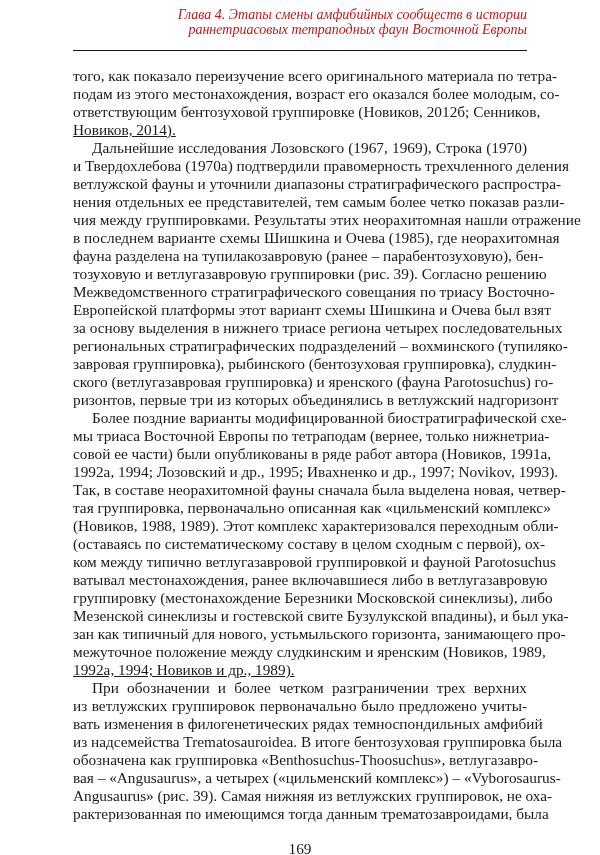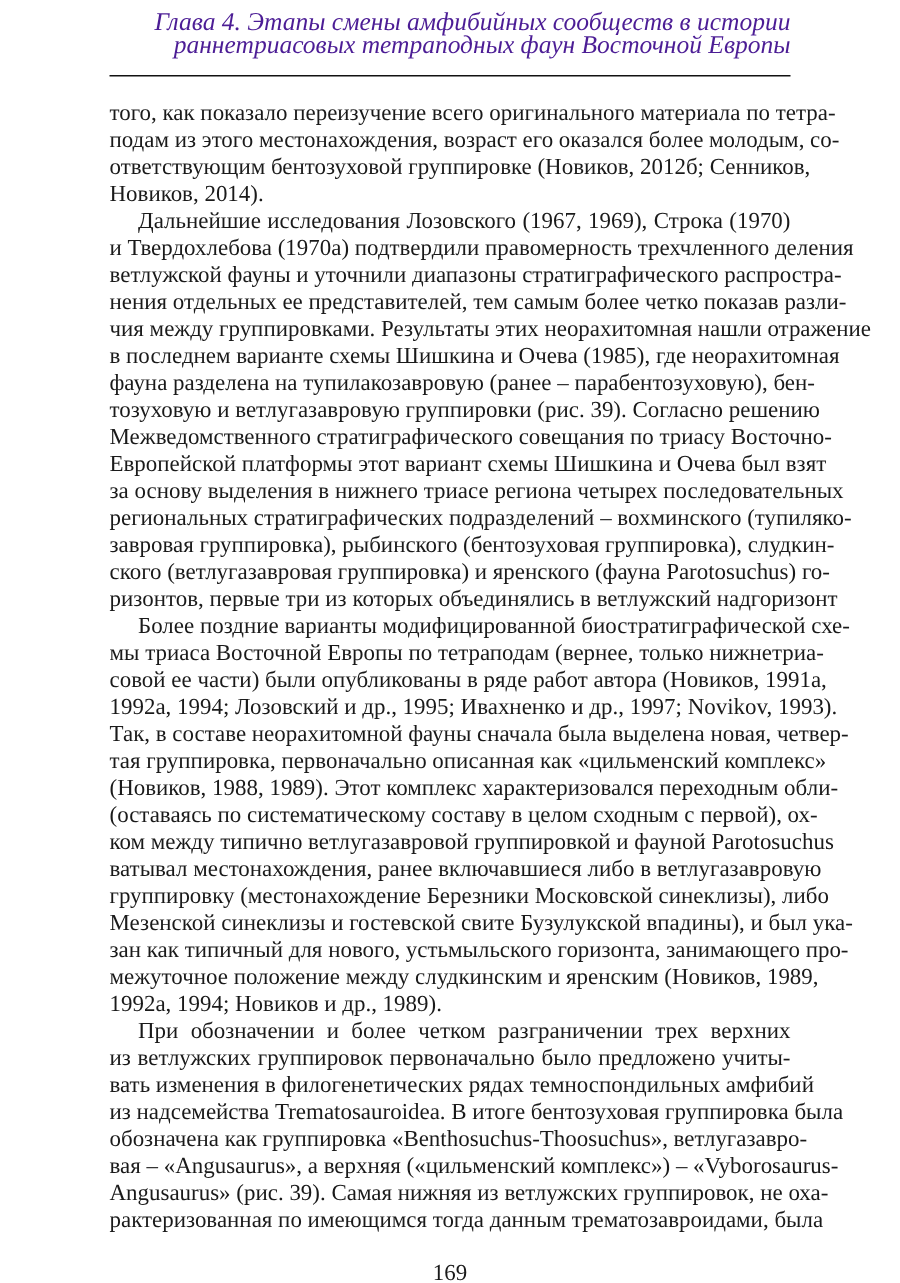--- a/index.html
+++ b/index.html
@@ -1,36 +1,36 @@
 <!DOCTYPE html>
 <html><head>
 <meta charset="utf-8">
 <style>
   html, body { margin: 0; padding: 0; background: #ffffff; }
   body { width: 600px; height: 855px; position: relative; overflow: hidden; }
   .running-head {
     position: absolute; left: 73px; width: 454px; top: 7px;
     text-align: right;
     font-family: "Liberation Serif", "DejaVu Serif", serif;
-    font-style: italic; font-size: 17px; line-height: 15px; color: #4c1d95;
+    font-style: italic; font-size: 14px; line-height: 15px; color: #b91c1c;
   }
   .head-rule {
     position: absolute; left: 73px; width: 454px; top: 50px;
     height: 0; border-top: 1.3px solid #111;
   }
   .text-block {
     position: absolute; left: 73px; width: 454px; top: 67px;
     font-family: "Liberation Serif", "DejaVu Serif", serif;
     font-size: 15.3px; line-height: 18px; color: #1a1a1a;
   }
   .line {
     display: block; white-space: nowrap; text-align: justify;
     text-align-last: justify; height: 18px;
   }
-  .line.last { text-align-last: left; }
+  .line.last { text-align-last: left; text-decoration: underline; }
   .line.indent { padding-left: 19px; }
   .page-number {
     position: absolute; left: 0; width: 600px; top: 840px; text-align: center;
     font-family: "Liberation Serif", "DejaVu Serif", serif;
     font-size: 15.3px; color: #1a1a1a;
   }
 </style>
 </head>
 <body>
 
@@ -80,19 +80,19 @@
       <span class="line">зан как типичный для нового, устьмыльского горизонта, занимающего про-</span>
       <span class="line">межуточное положение между слудкинским и яренским (Новиков, 1989,</span>
       <span class="line last">1992а, 1994; Новиков и др., 1989).</span>
     </div>
     <div>
       <span class="line indent">При обозначении и более четком разграничении трех верхних</span>
       <span class="line">из ветлужских группировок первоначально было предложено учиты-</span>
       <span class="line">вать изменения в филогенетических рядах темноспондильных амфибий</span>
       <span class="line">из надсемейства Trematosauroidea. В итоге бентозуховая группировка была</span>
       <span class="line">обозначена как группировка «Benthosuchus-Thoosuchus», ветлугазавро-</span>
-      <span class="line">вая – «Angusaurus», а верхняя («цильменский комплекс») – «Vyborosaurus-</span>
+      <span class="line">вая – «Angusaurus», а четырех («цильменский комплекс») – «Vyborosaurus-</span>
       <span class="line">Angusaurus» (рис. 39). Самая нижняя из ветлужских группировок, не оха-</span>
       <span class="line">рактеризованная по имеющимся тогда данным трематозавроидами, была</span>
     </div>
   </div>
 
 <div class="page-number">169</div>
 
 </body></html>

